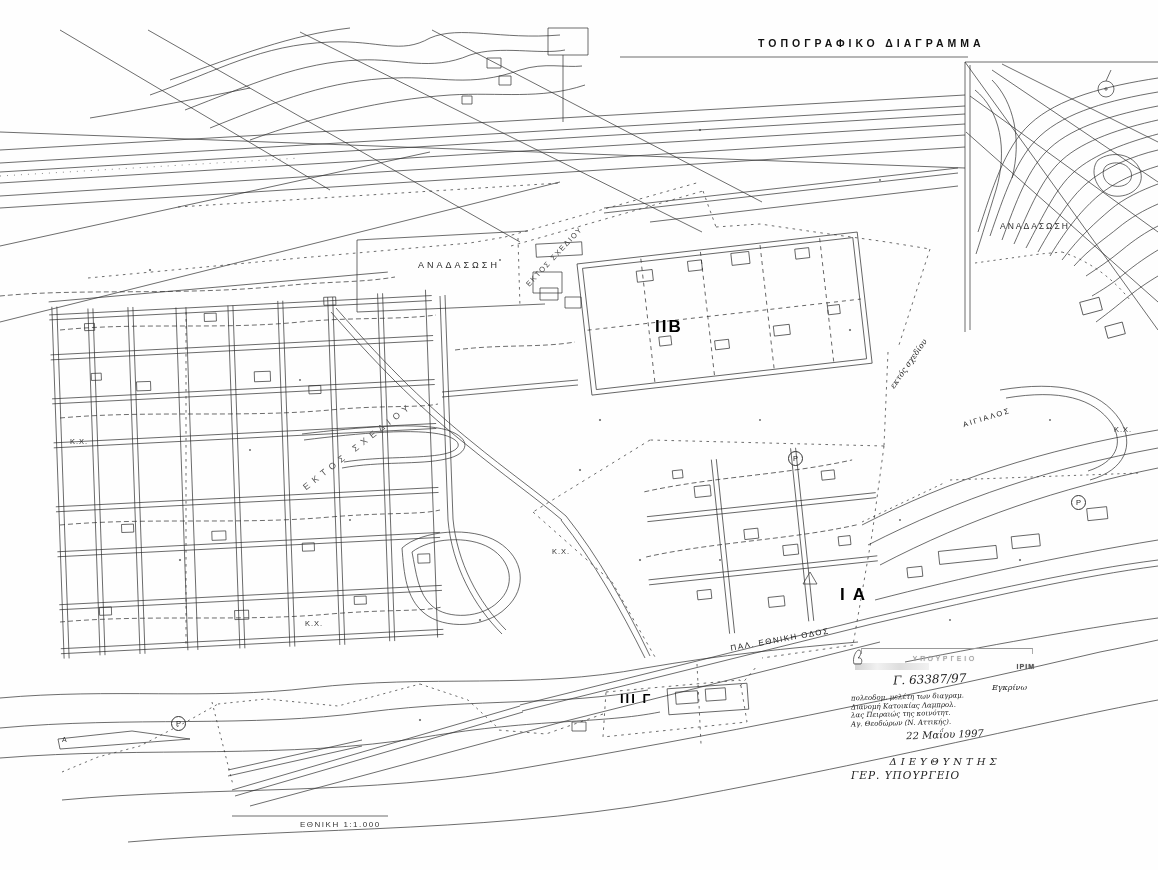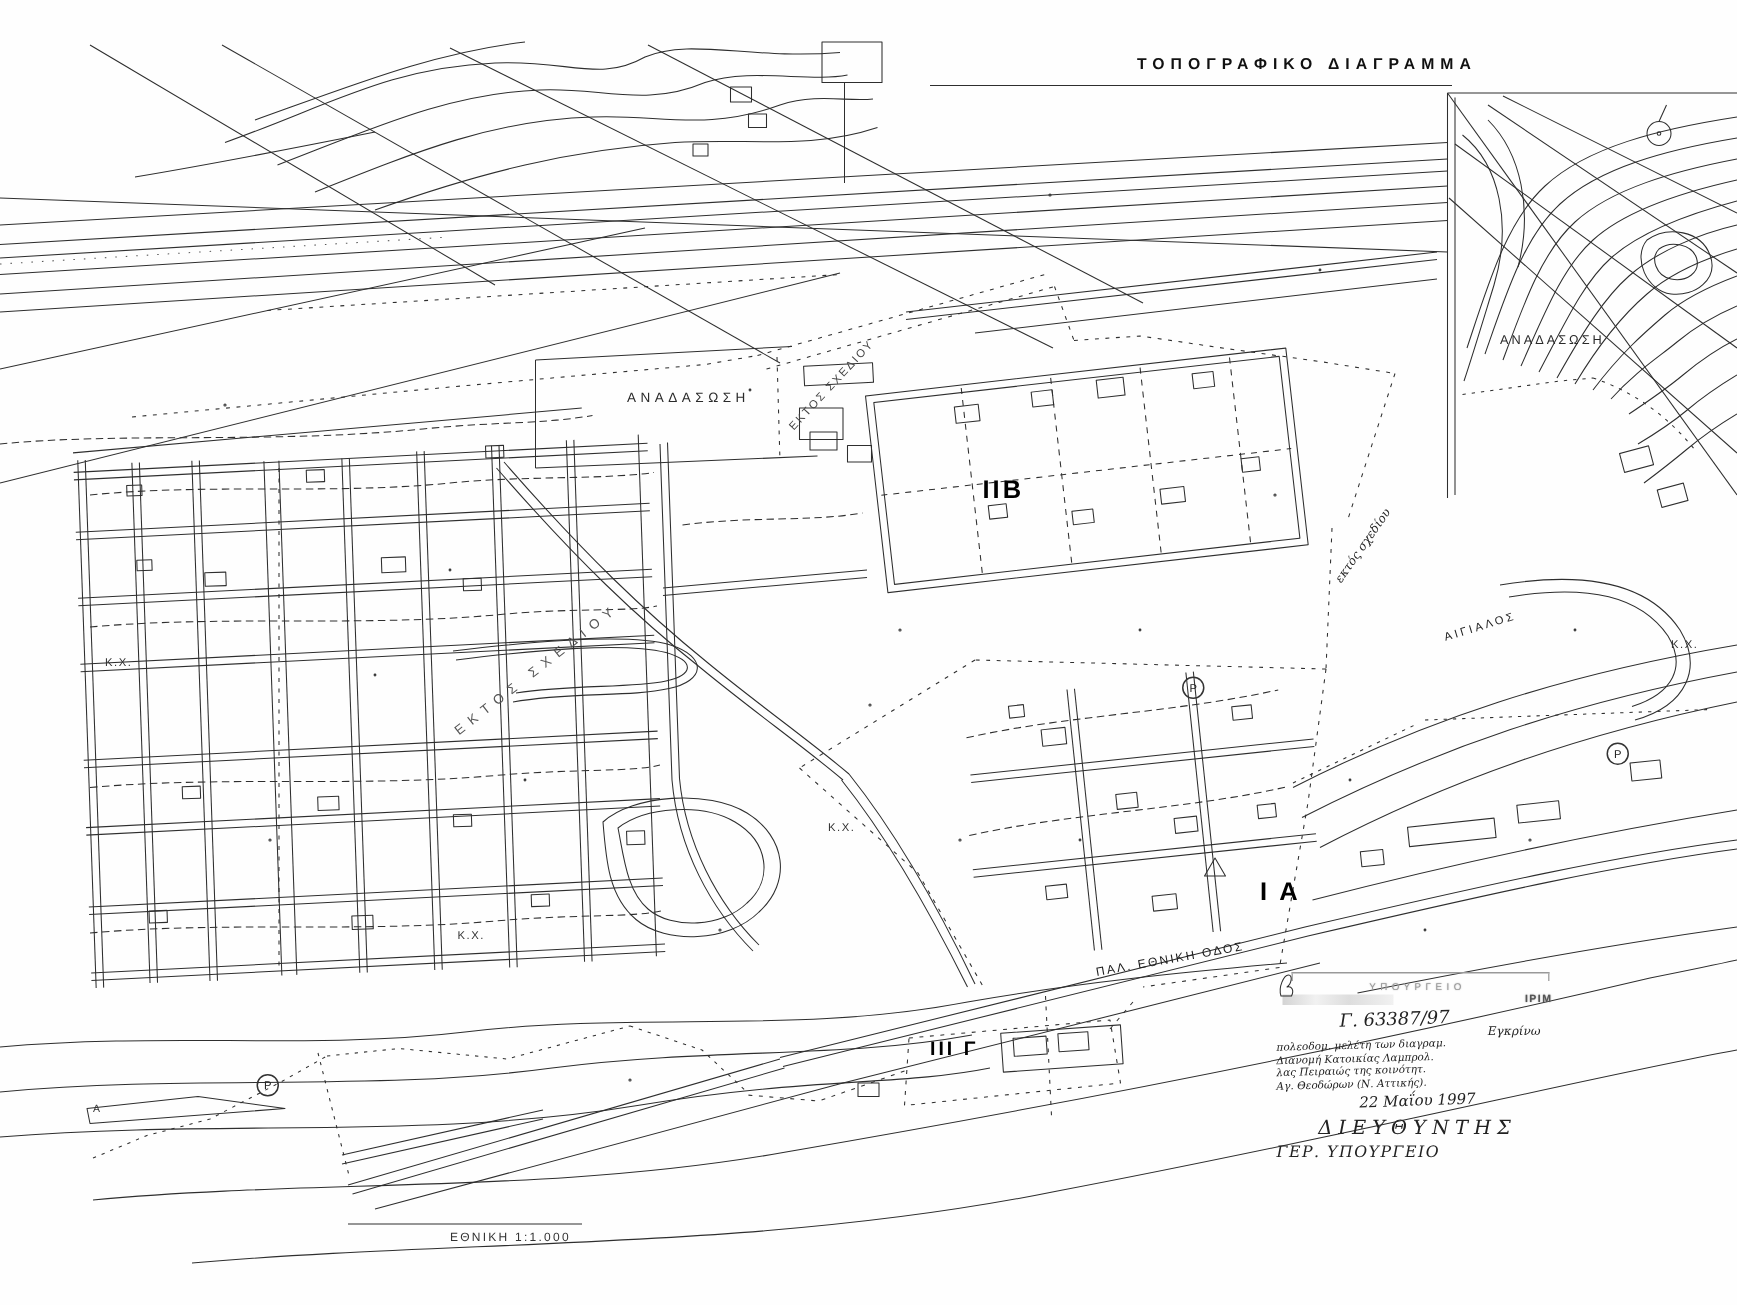--- a/index.html
+++ b/index.html
@@ -22,21 +22,21 @@
   .stamp-header{font-size:6.5px;letter-spacing:3px;color:#999;text-align:center;
                 text-shadow:0 0 1px #aaa;}
   .stamp-sub{display:flex;justify-content:space-between;align-items:center;margin:1px 4px;}
   .smudge{width:74px;height:7px;background:linear-gradient(90deg,#c9c9c9,#eee 30%,#d5d5d5 60%,#eee);
           opacity:.8;}
   .stamp-code{font-size:7px;font-weight:bold;color:#555;text-shadow:0 0 1px #777;letter-spacing:1px;}
   .stamp-ref{font-size:12px;margin-left:42px;transform:rotate(-2deg);}
   .stamp-approve{font-size:8px;text-align:right;margin:-2px 12px 0 0;}
   .stamp-note{font-size:7px;line-height:8.6px;transform:rotate(-1.5deg);color:#222;}
   .stamp-date{font-size:10px;text-align:center;margin-top:3px;transform:rotate(-2deg);}
-  .stamp-role{font-size:13px;letter-spacing:4px;text-align:center;margin-top:5px;}
+  .stamp-role{font-size:10px;letter-spacing:4px;text-align:center;margin-top:16px;}
   .stamp-sig-row{display:flex;align-items:center;gap:6px;margin-top:2px;}
   .stamp-sig{font-size:10.5px;letter-spacing:1px;}
 </style>
 </head>
 <body>
 
 <div id="page">
 
 <svg width="1158" height="870" viewBox="0 0 1158 870">
   <defs>

